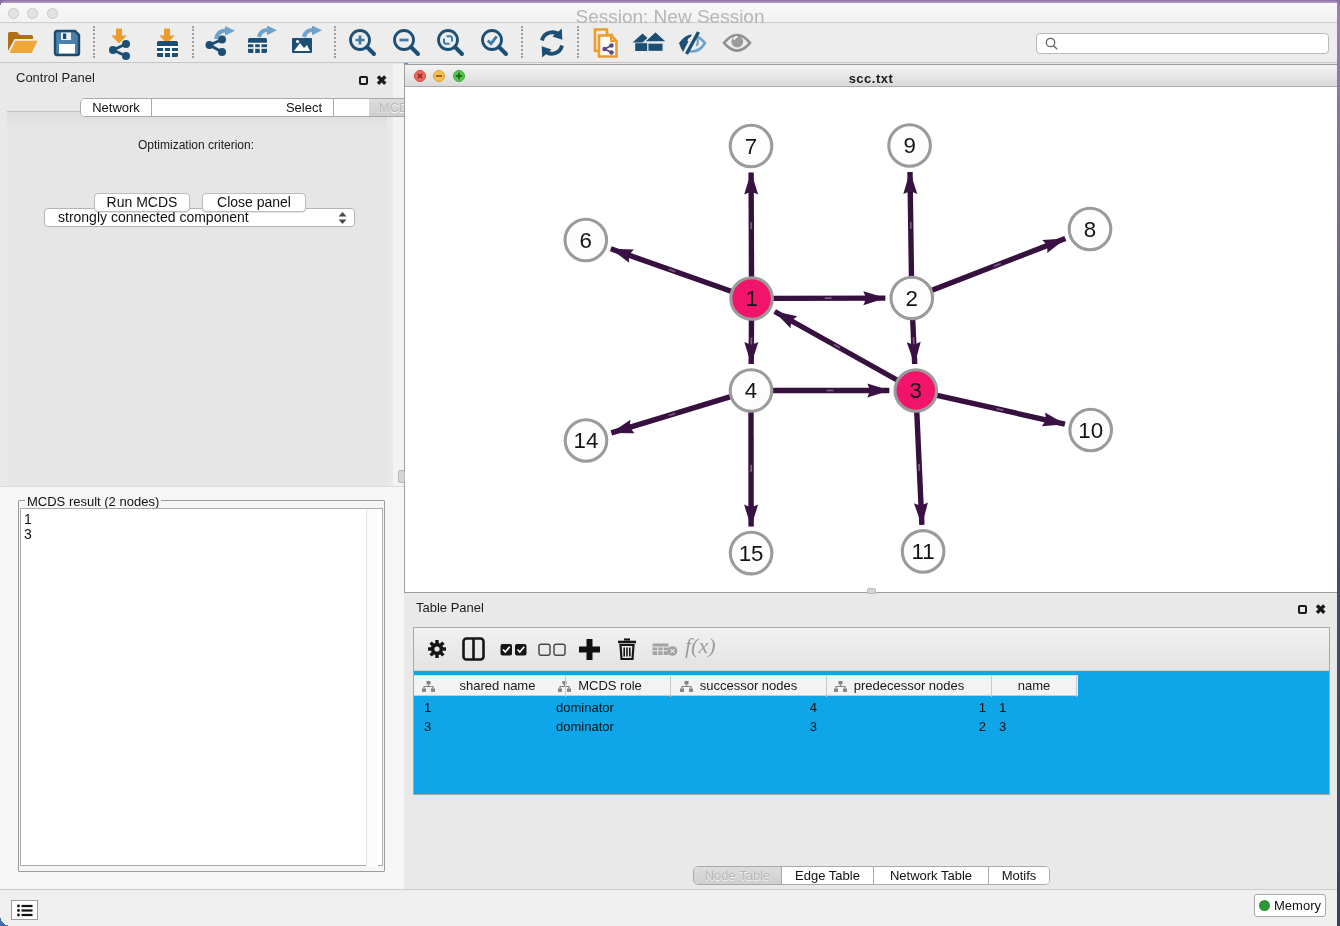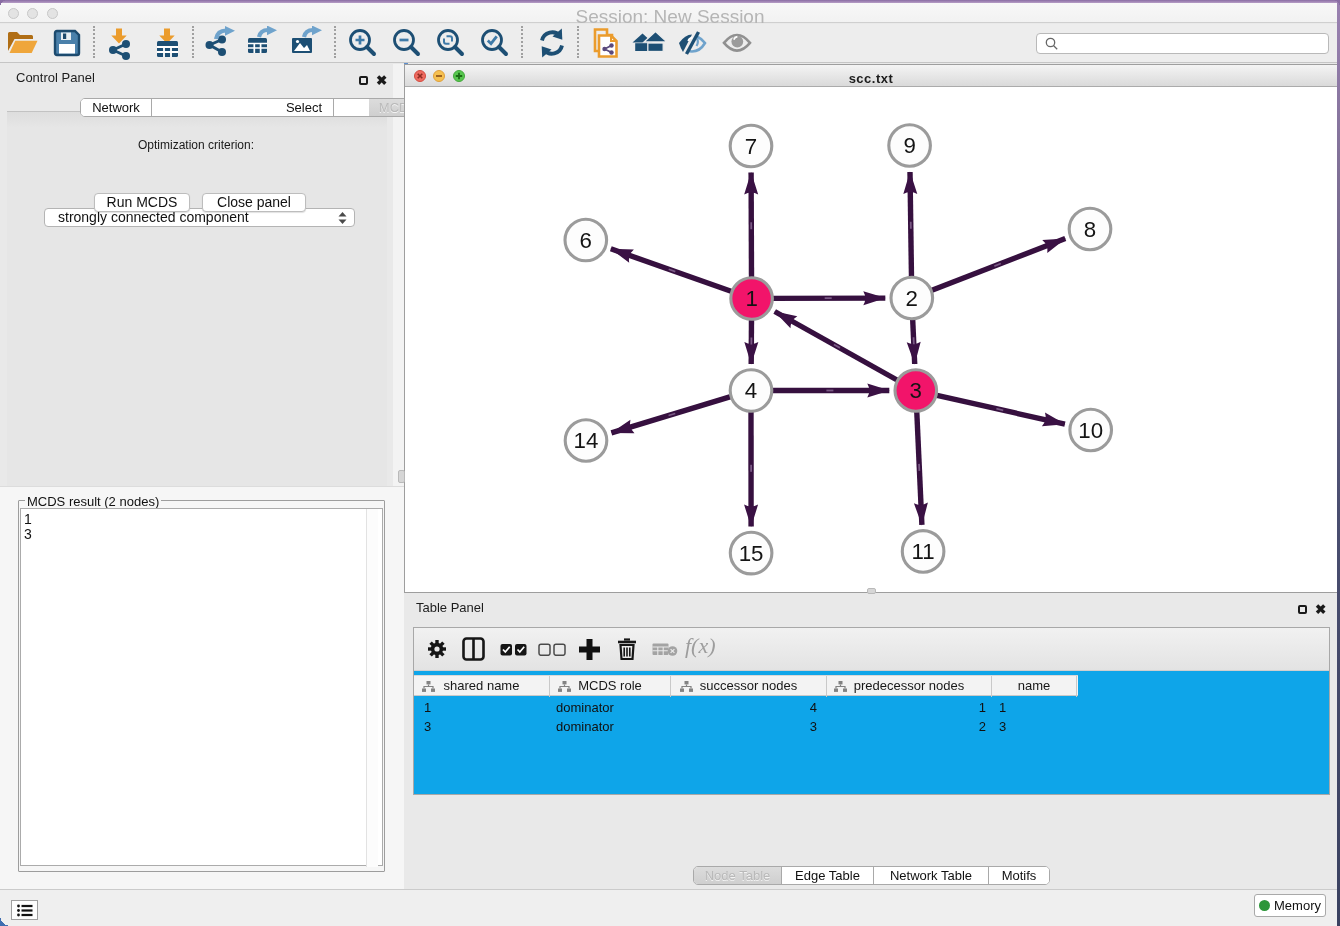--- a/index.html
+++ b/index.html
@@ -363,21 +363,21 @@
           <path d="M6.5,3.4 V5.5 M2,7.5 V5.5 H11 V7.5" fill="none" stroke="#828282" stroke-width="1.2"></path>
           <rect x="0" y="7.5" width="4" height="3.4" fill="#828282"></rect>
           <rect x="9" y="7.5" width="4" height="3.4" fill="#828282"></rect>
         </svg>
         <svg class="treeicon" style="left:420px;" width="13" height="11" viewBox="0 0 13 11">
           <rect x="4.5" y="0" width="4" height="3.4" fill="#828282"></rect>
           <path d="M6.5,3.4 V5.5 M2,7.5 V5.5 H11 V7.5" fill="none" stroke="#828282" stroke-width="1.2"></path>
           <rect x="0" y="7.5" width="4" height="3.4" fill="#828282"></rect>
           <rect x="9" y="7.5" width="4" height="3.4" fill="#828282"></rect>
         </svg>
-        <div class="th" style="left:0;width:136px;">shared name</div>
+        <div class="th" style="left:16px;width:136px;">shared name</div>
       <div class="th" style="left:136px;width:121px;">MCDS role</div>
       <div class="th" style="left:257px;width:156px;">successor nodes</div>
       <div class="th" style="left:413px;width:165px;">predecessor nodes</div>
       <div class="th" style="left:578px;width:85px;border-right:1px solid #c9c9c9;">name</div>
     </div>
     <div class="trow" style="left:10px;top:70px;">1</div>
     <div class="trow" style="left:142px;top:70px;">dominator</div>
     <div class="trow" style="left:257px;top:70px;width:146px;text-align:right;">4</div>
     <div class="trow" style="left:413px;top:70px;width:159px;text-align:right;">1</div>
     <div class="trow" style="left:585px;top:70px;">1</div>

